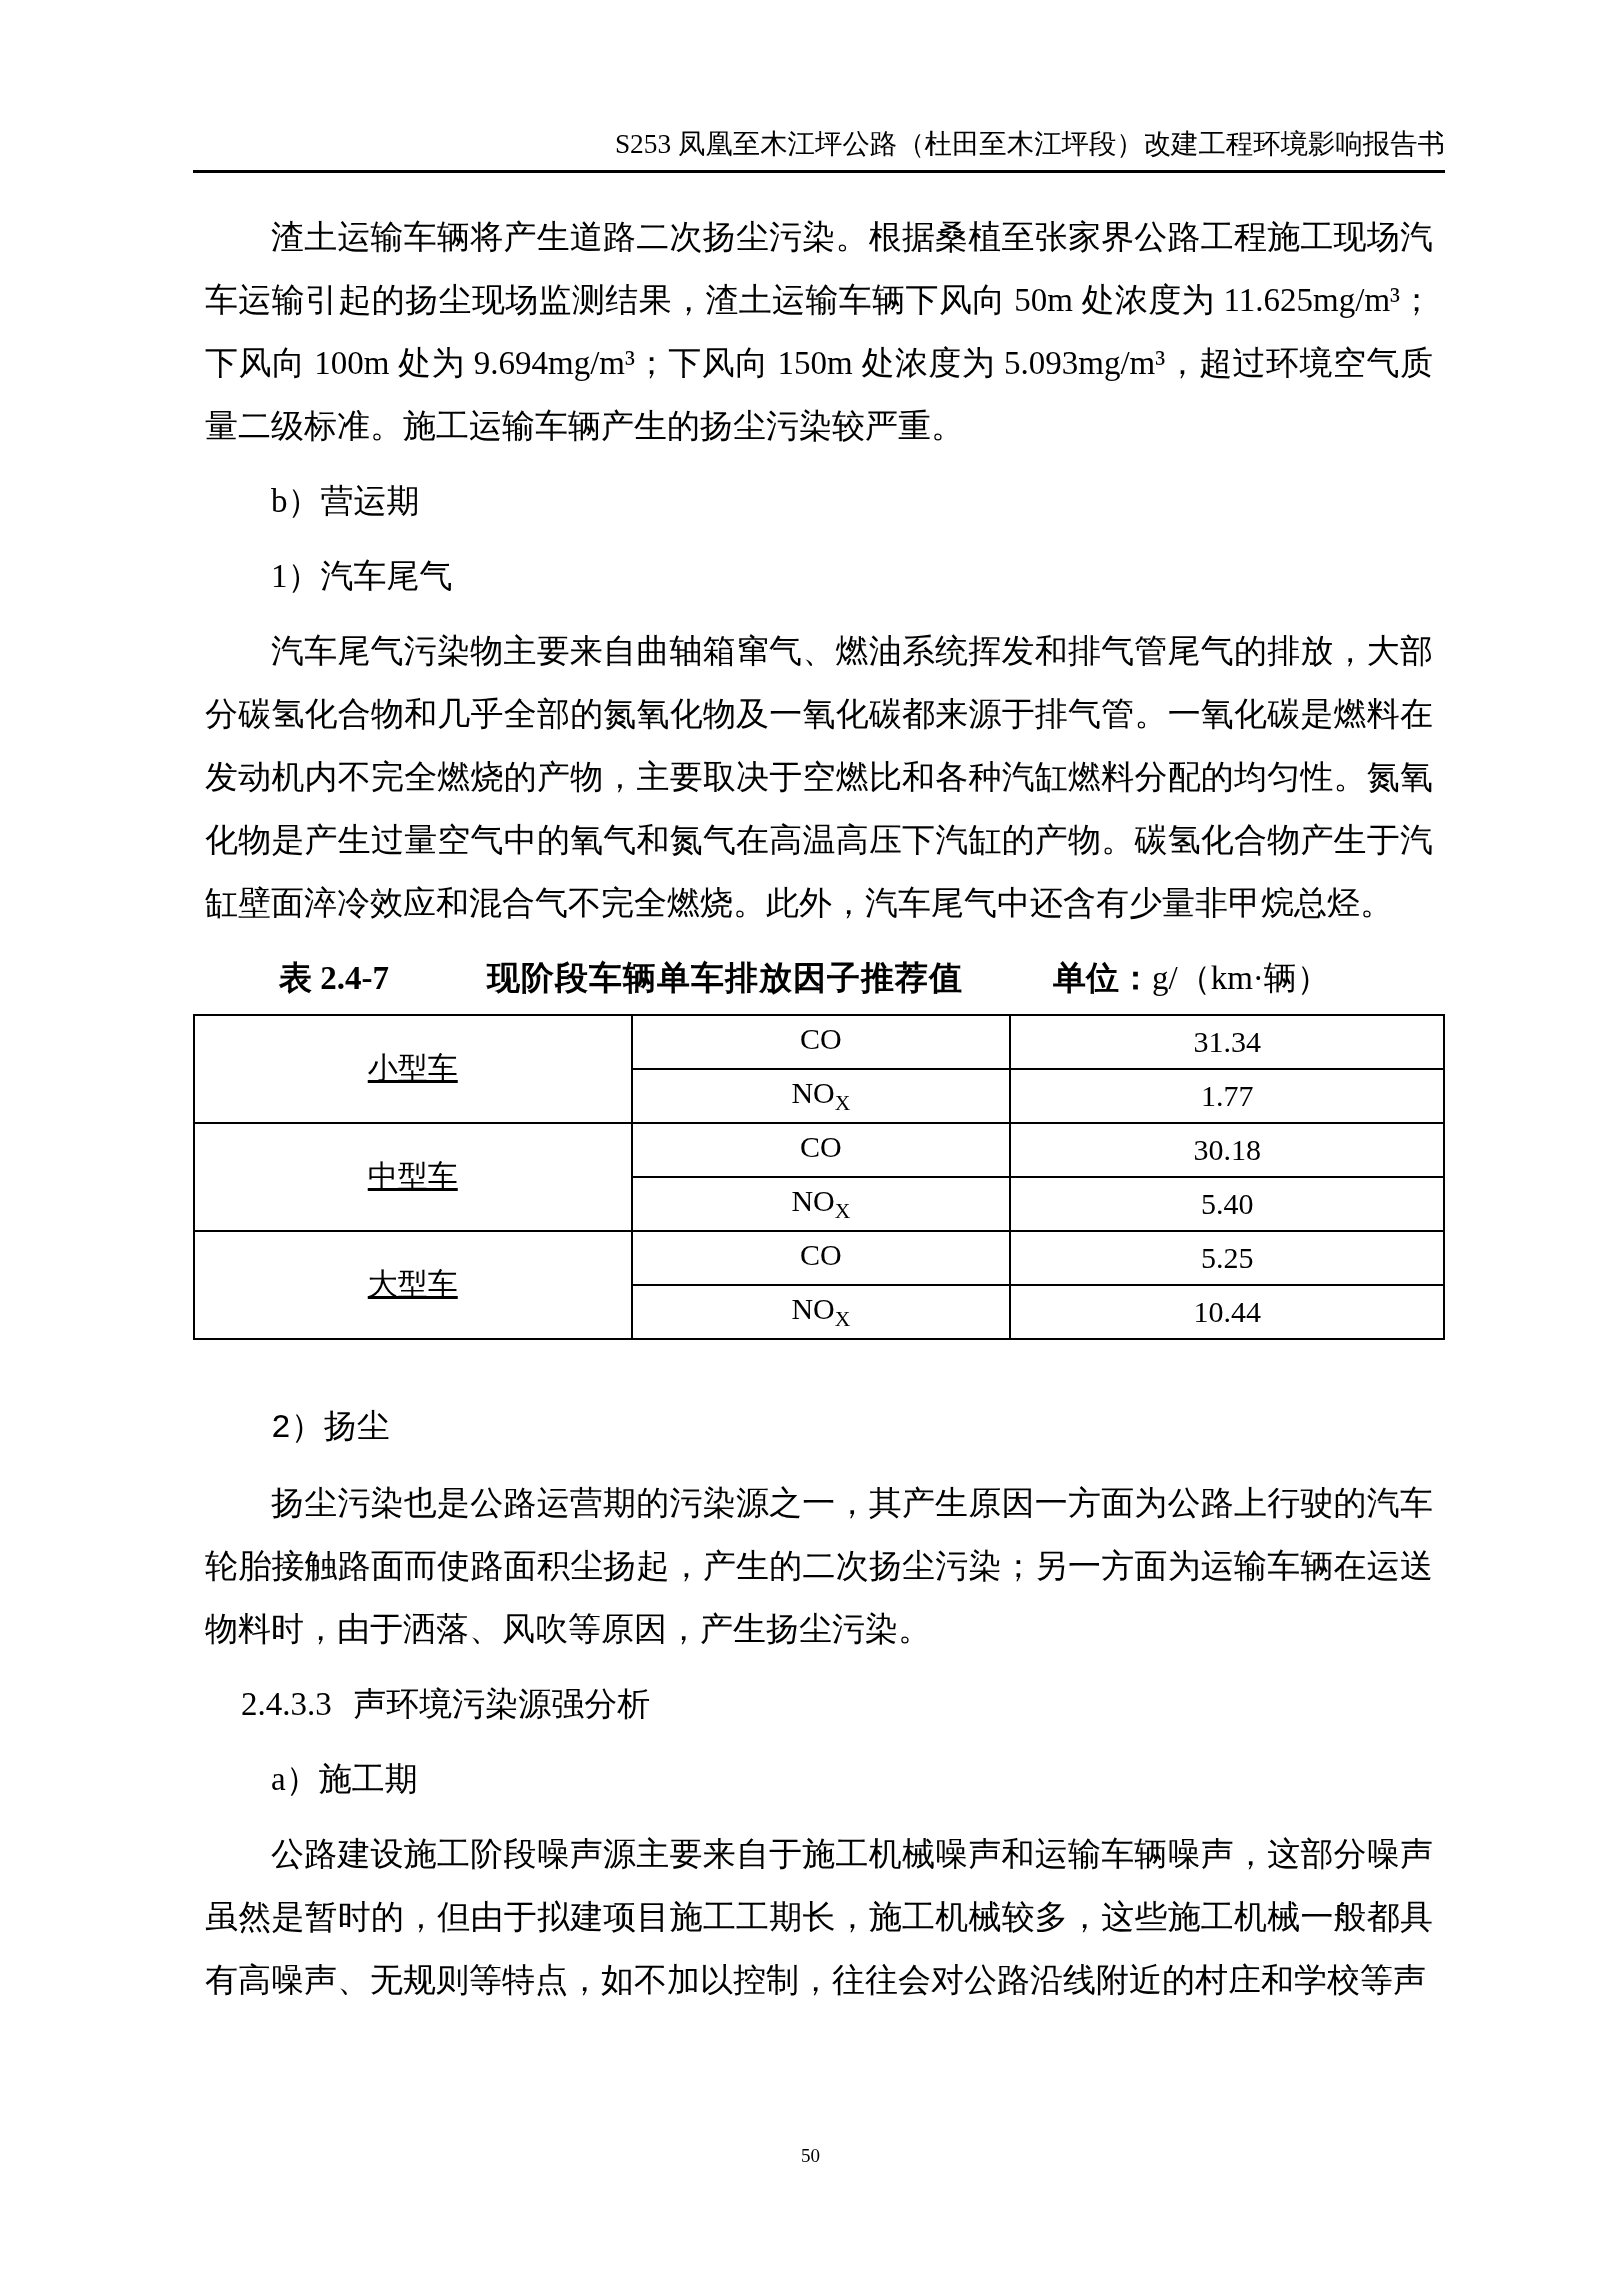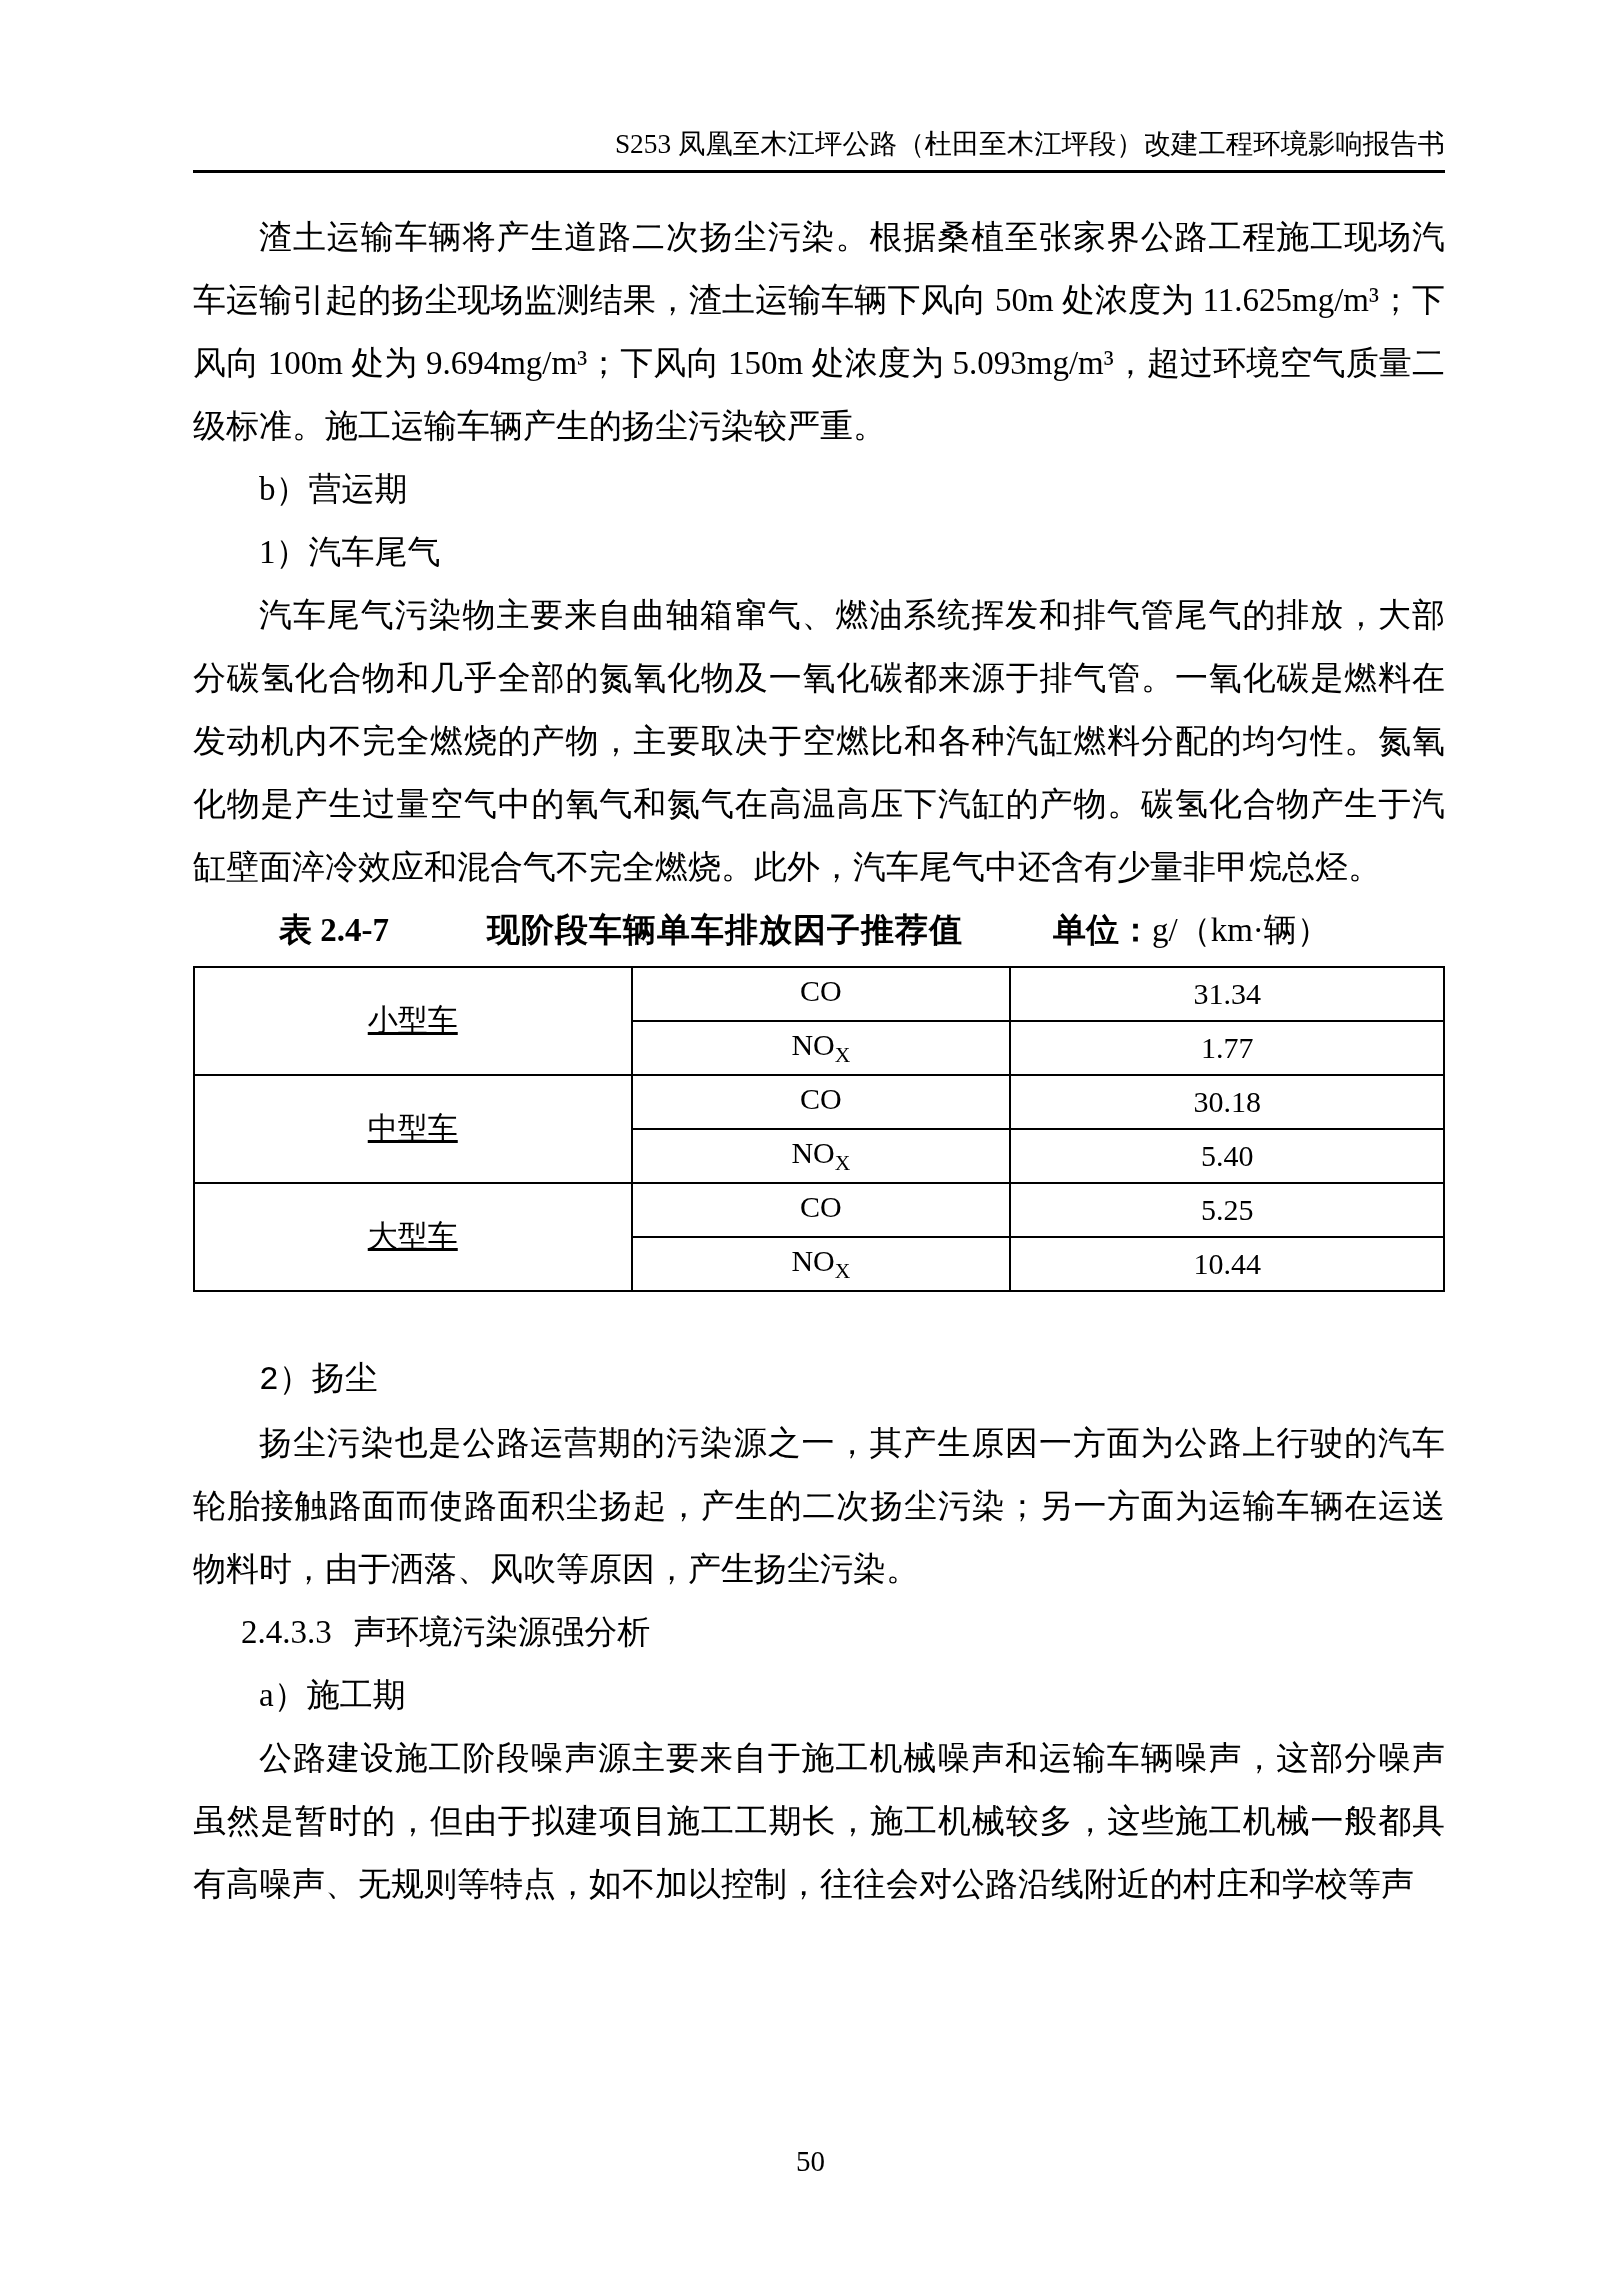--- a/index.html
+++ b/index.html
@@ -32,21 +32,21 @@
     font-size: 27.4px;
     line-height: 35px;
     padding-bottom: 7.8px;
     border-bottom: 3.9px solid #000000;
   }
   
   .doc-main {
     margin-top: 33px;
   }
   .para {
-    margin: 0;
+    margin: 12px;
     font-size: 33px;
     line-height: 63px;
     text-align: justify;
     text-justify: inter-ideograph;
     word-break: break-all;
   }
   .indent { text-indent: 2em; }
   .section-heading {
     margin: 0;
     font-size: 33px;
@@ -91,21 +91,21 @@
   td.vehicle-cell { font-size: 31px; text-decoration: underline; }
   td sub { font-size: 21.6px; }
   
   .doc-footer {
     position: absolute;
     bottom: 0;
     left: 0;
     width: 100%;
     top: 2145px;
     text-align: center;
-    font-size: 29px;
+    font-size: 19px;
   }
 </style>
 </head>
 <body>
 
 <div class="page">
 
   <div class="content">
 
     <header class="doc-header">

